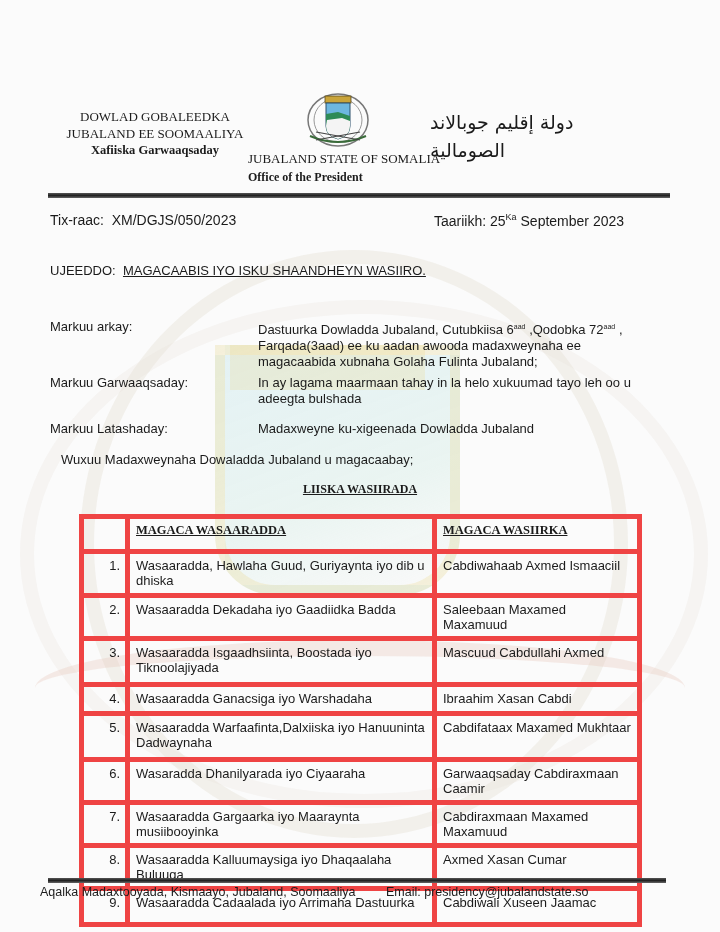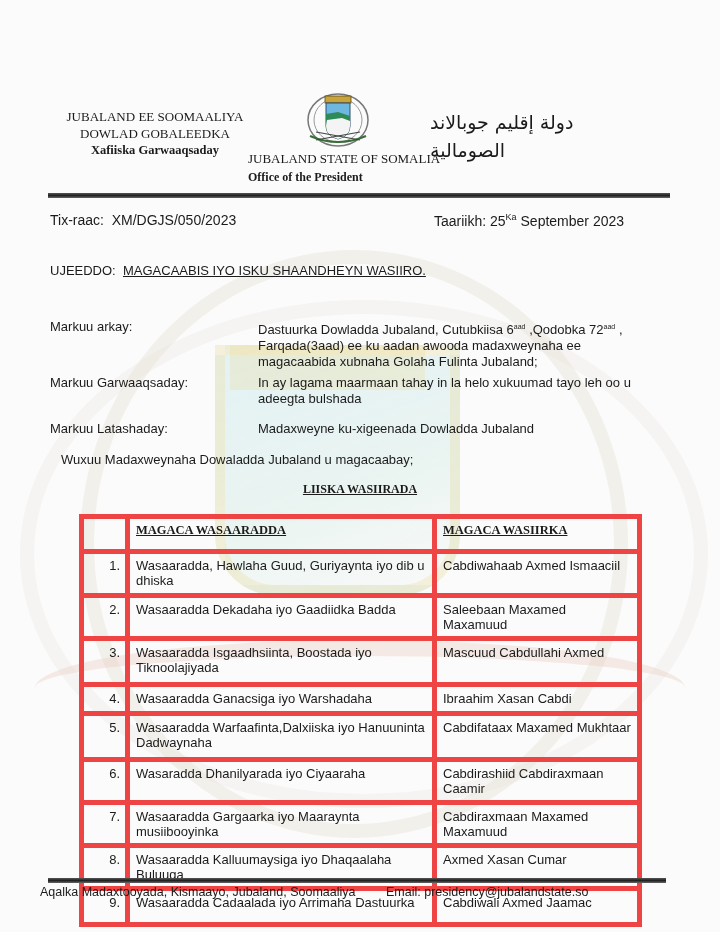--- a/index.html
+++ b/index.html
@@ -78,22 +78,22 @@
 
 <div class="watermark" style="left:0;top:0;width:720px;height:932px;">
   <div class="wm-arc" style="left:80px;top:250px;width:520px;height:560px;"></div>
   <div class="wm-arc" style="left:20px;top:300px;width:660px;height:480px;border-color:rgba(230,225,215,0.25);"></div>
   <div class="wm-shield"></div>
   <div class="wm-crown"></div>
   <div class="wm-swoosh"></div>
 </div>
 
 <div class="abs hdr-left serif">
+  <div>DOWLAD GOBALEEDKA</div>
   <div>JUBALAND EE SOOMAALIYA</div>
-  <div>DOWLAD GOBALEEDKA</div>
   <div class="bold">Xafiiska Garwaaqsaday</div>
 </div>
 
 <div class="abs emblem">
   <svg width="80" height="60" viewBox="0 0 80 60">
     <ellipse cx="40" cy="30" rx="30" ry="26" fill="none" stroke="#777" stroke-width="1.5"></ellipse>
     <ellipse cx="40" cy="30" rx="24" ry="22" fill="none" stroke="#999" stroke-width="1"></ellipse>
     <rect x="27" y="6" width="26" height="7" fill="#c9a43a" stroke="#5a4a1a" stroke-width="0.8"></rect>
     <path d="M28 13 H52 V36 Q52 46 40 49 Q28 46 28 36 Z" fill="#6db7e0" stroke="#2b4f6b" stroke-width="1"></path>
     <path d="M28 24 L40 22 L52 26 V36 Q52 46 40 49 Q28 46 28 36 Z" fill="#2e8b57"></path>
@@ -175,35 +175,35 @@
       <td>Ibraahim Xasan Cabdi</td>
     </tr>
     <tr style="height:46px;">
       <td class="num">5.</td>
       <td class="min">Wasaaradda Warfaafinta,Dalxiiska iyo Hanuuninta Dadwaynaha</td>
       <td>Cabdifataax Maxamed Mukhtaar</td>
     </tr>
     <tr style="height:29px;">
       <td class="num">6.</td>
       <td class="min">Wasaradda Dhanilyarada iyo Ciyaaraha</td>
-      <td>Cabdirashiid Cabdiraxmaan Caamir</td>
+      <td>Garwaaqsaday Cabdiraxmaan Caamir</td>
     </tr>
     <tr style="height:28px;">
       <td class="num">7.</td>
       <td class="min">Wasaaradda Gargaarka iyo Maaraynta musiibooyinka</td>
       <td>Cabdiraxmaan Maxamed Maxamuud</td>
     </tr>
     <tr style="height:28px;">
       <td class="num">8.</td>
       <td class="min">Wasaaradda Kalluumaysiga iyo Dhaqaalaha Buluuga</td>
       <td>Axmed Xasan Cumar</td>
     </tr>
     <tr style="height:36px;">
       <td class="num">9.</td>
       <td class="min">Wasaaradda Cadaalada iyo Arrimaha Dastuurka</td>
-      <td>Cabdiwali Axmed Jaamac</td>
+      <td>Cabdiwali Xuseen Jaamac</td>
     </tr>
   </tbody>
 </table>
 
 <div class="abs divider-bottom"></div>
 <div class="abs footer footer-addr">Aqalka Madaxtooyada, Kismaayo, Jubaland, Soomaaliya</div>
 <div class="abs footer footer-email">Email: presidency@jubalandstate.so</div>
 
 </body></html>

